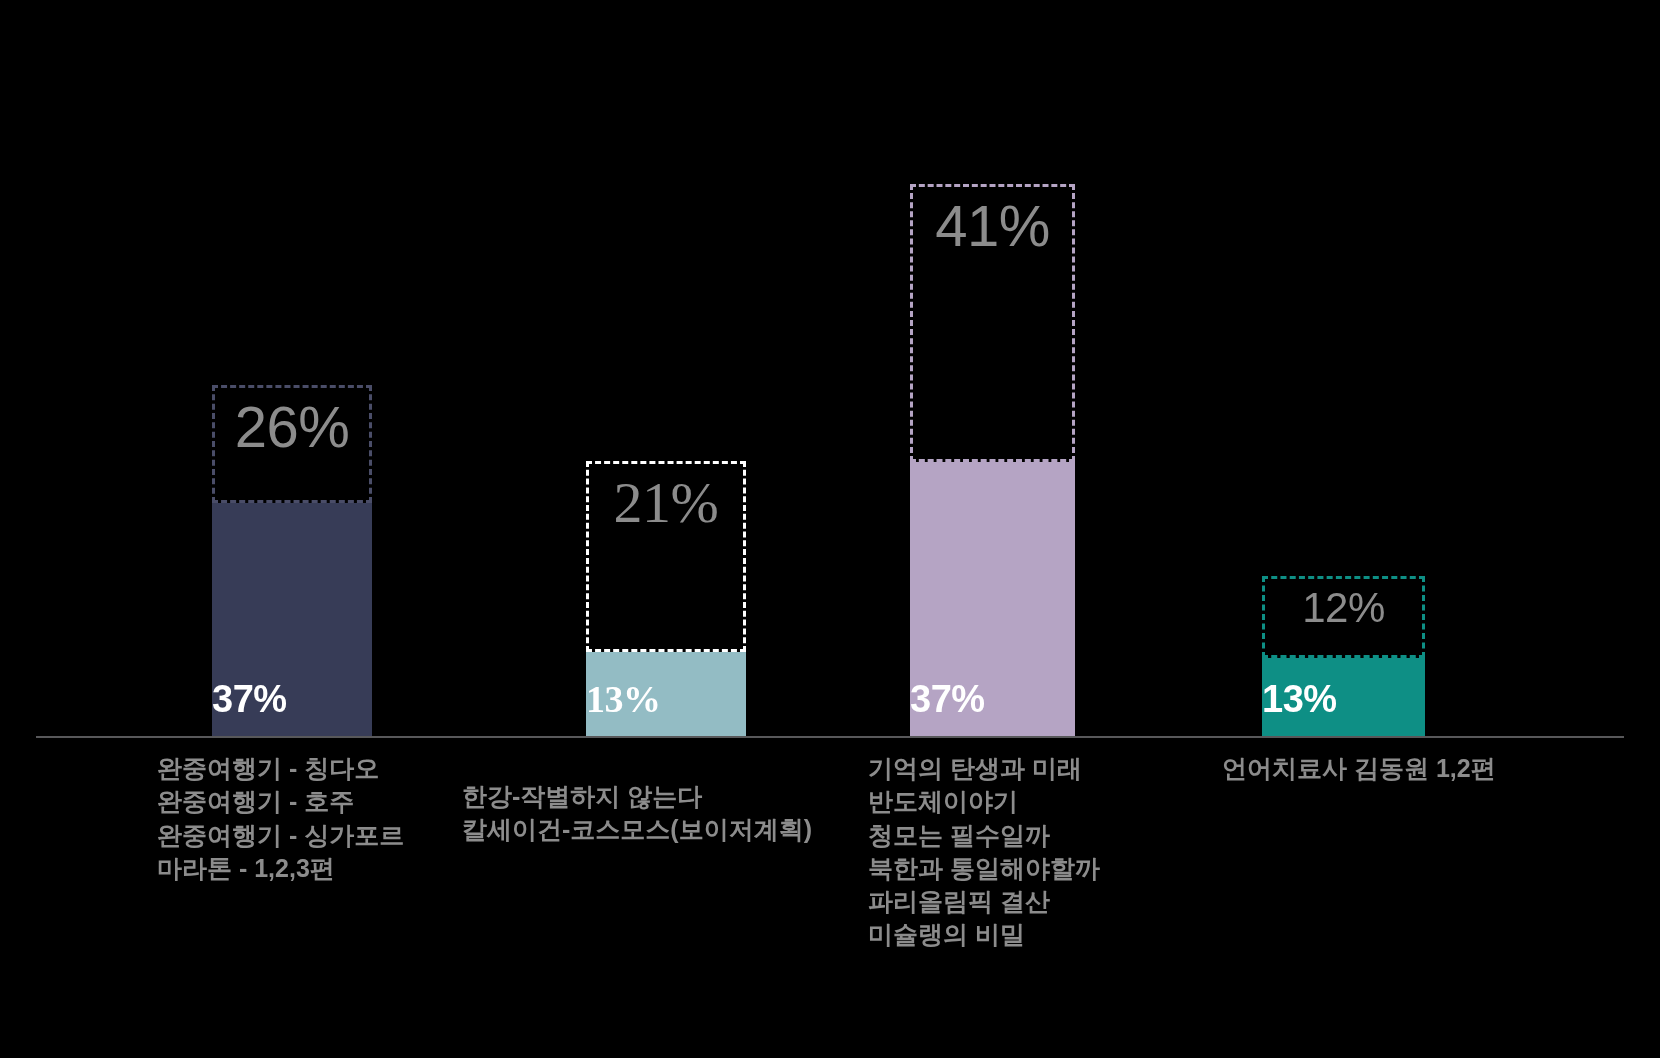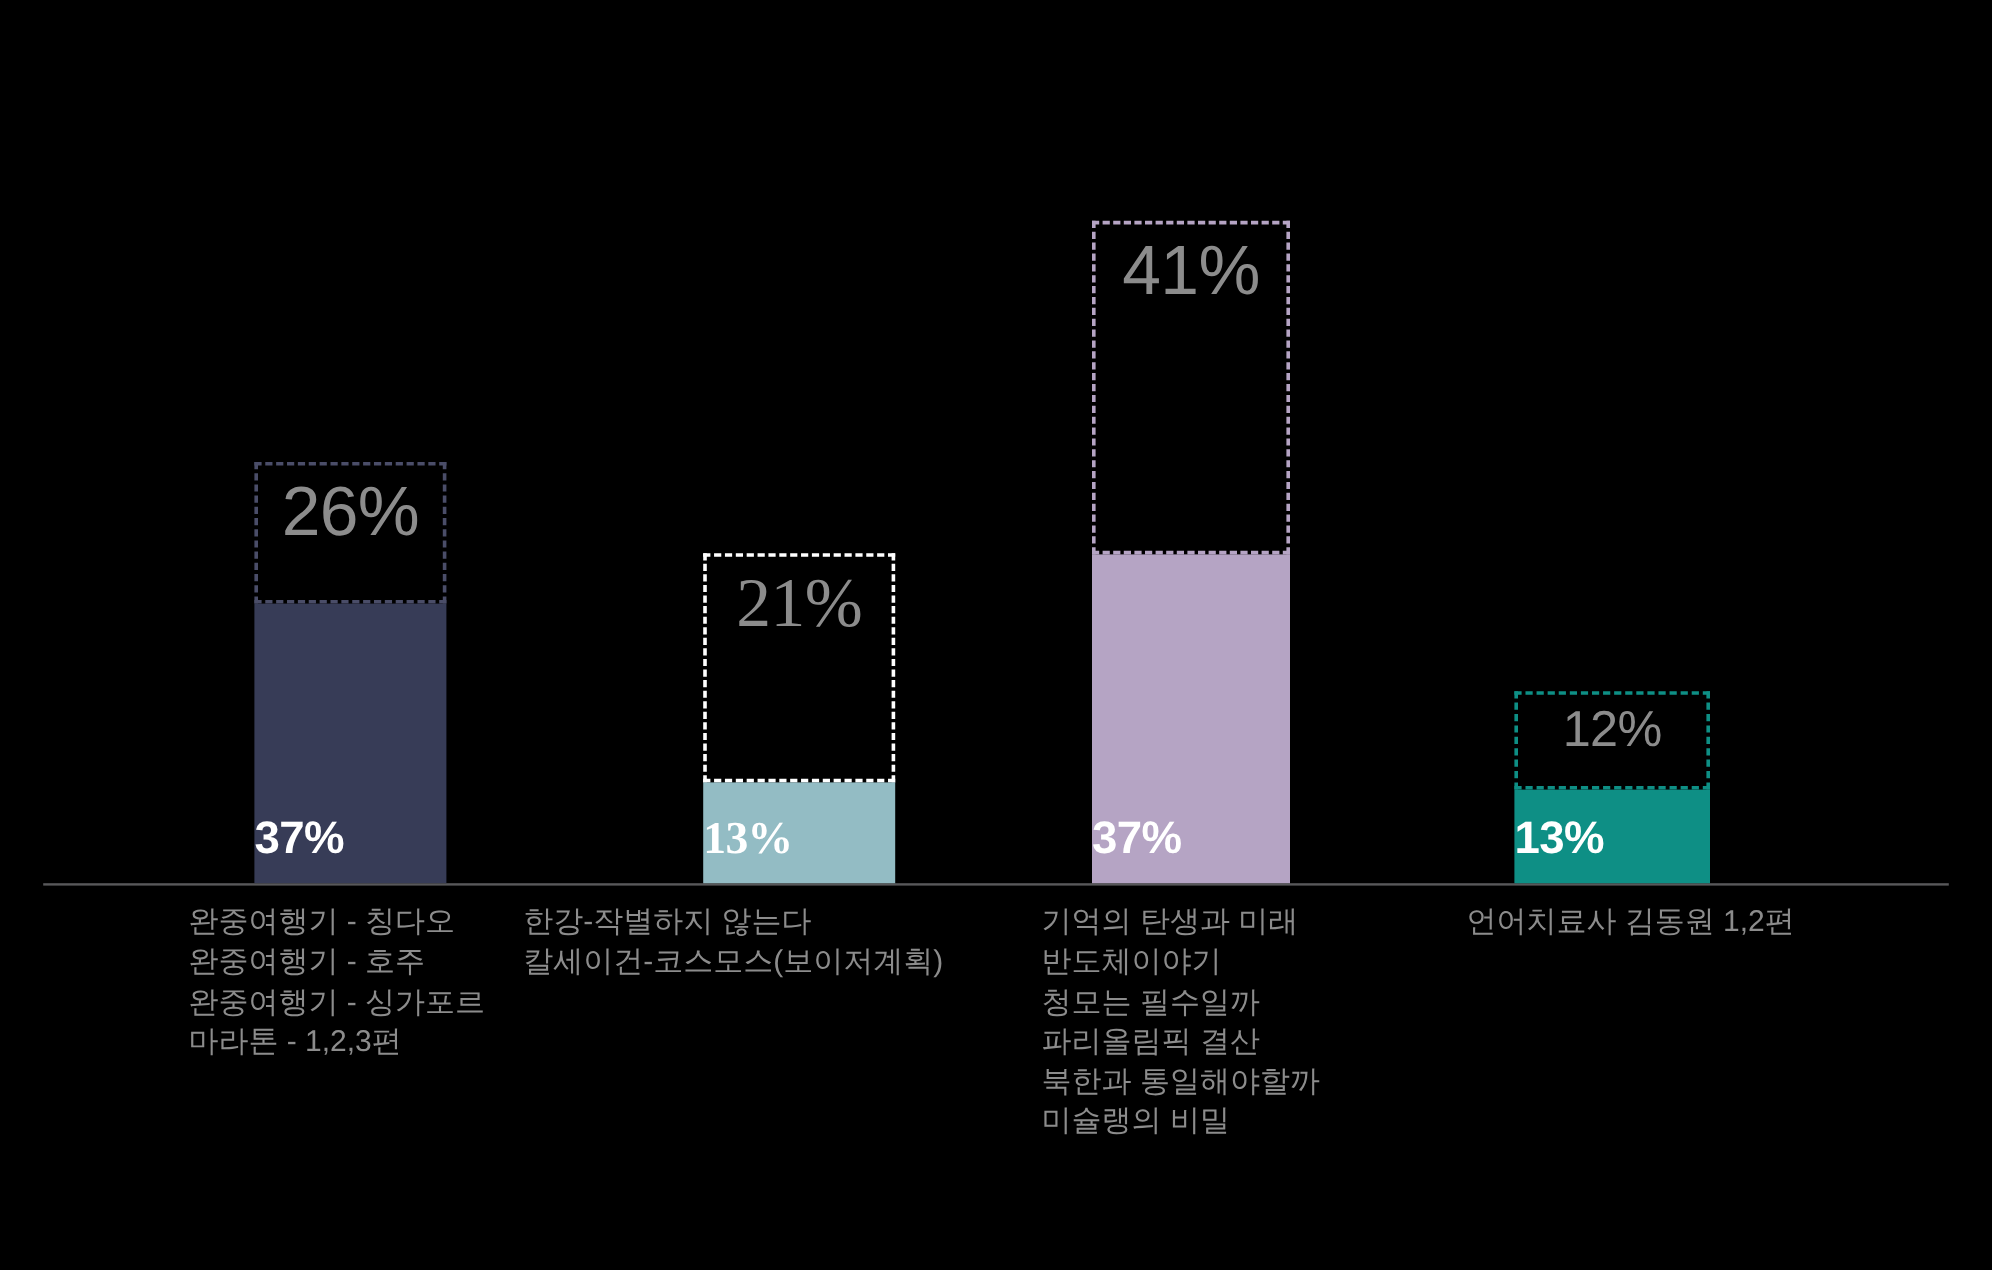--- a/index.html
+++ b/index.html
@@ -69,21 +69,21 @@
     font-weight: 700;
     letter-spacing: -0.5px;
     line-height: 1;
   }
   
   .cat-labels {
     position: absolute;
     top: 752px;
     color: #8c8c8c;
     font-size: 25px;
-    font-weight: 400;
+    font-weight: 700;
     line-height: 1.33;
     white-space: nowrap;
   }
   .cat-labels .line {
     display: block;
   }
 </style>
 </head>
 <body>
 
@@ -107,39 +107,39 @@
   </div>
 
   <div class="bar-group" style="left:586px; width:160px;font-family:Liberation Serif, serif;">
     <div class="ghost-box" style="left:0; width:160px; top:461px; height:191px; border-color:#ffffff;">
       <div class="ghost-value">21%</div>
     </div>
     <div class="solid-bar" style="left:0; width:160px; top:652px; height:84px; background:#93bcc4;">
       <div class="solid-value">13%</div>
     </div>
   </div>
-  <div class="cat-labels" style="left:436px;">
+  <div class="cat-labels" style="left:462px;margin-top:28px;">
     <span class="line">한강-작별하지 않는다</span>
     <span class="line">칼세이건-코스모스(보이저계획)</span>
   </div>
 
   <div class="bar-group" style="left:910px; width:165px;">
     <div class="ghost-box" style="left:0; width:165px; top:184px; height:278px; border-color:#b5a4c4;">
       <div class="ghost-value">41%</div>
     </div>
     <div class="solid-bar" style="left:0; width:165px; top:462px; height:274px; background:#b5a4c4;">
       <div class="solid-value">37%</div>
     </div>
   </div>
   <div class="cat-labels" style="left:868px;">
     <span class="line">기억의 탄생과 미래</span>
     <span class="line">반도체이야기</span>
     <span class="line">청모는 필수일까</span>
+    <span class="line">북한과 통일해야할까</span>
     <span class="line">파리올림픽 결산</span>
-    <span class="line">북한과 통일해야할까</span>
     <span class="line">미슐랭의 비밀</span>
   </div>
 
   <div class="bar-group" style="left:1262px; width:163px;">
     <div class="ghost-box" style="left:0; width:163px; top:576px; height:82px; border-color:#0e8f85;">
       <div class="ghost-value" style="top:8px; font-size:42px;">12%</div>
     </div>
     <div class="solid-bar" style="left:0; width:163px; top:658px; height:78px; background:#0e8f85;">
       <div class="solid-value">13%</div>
     </div>

